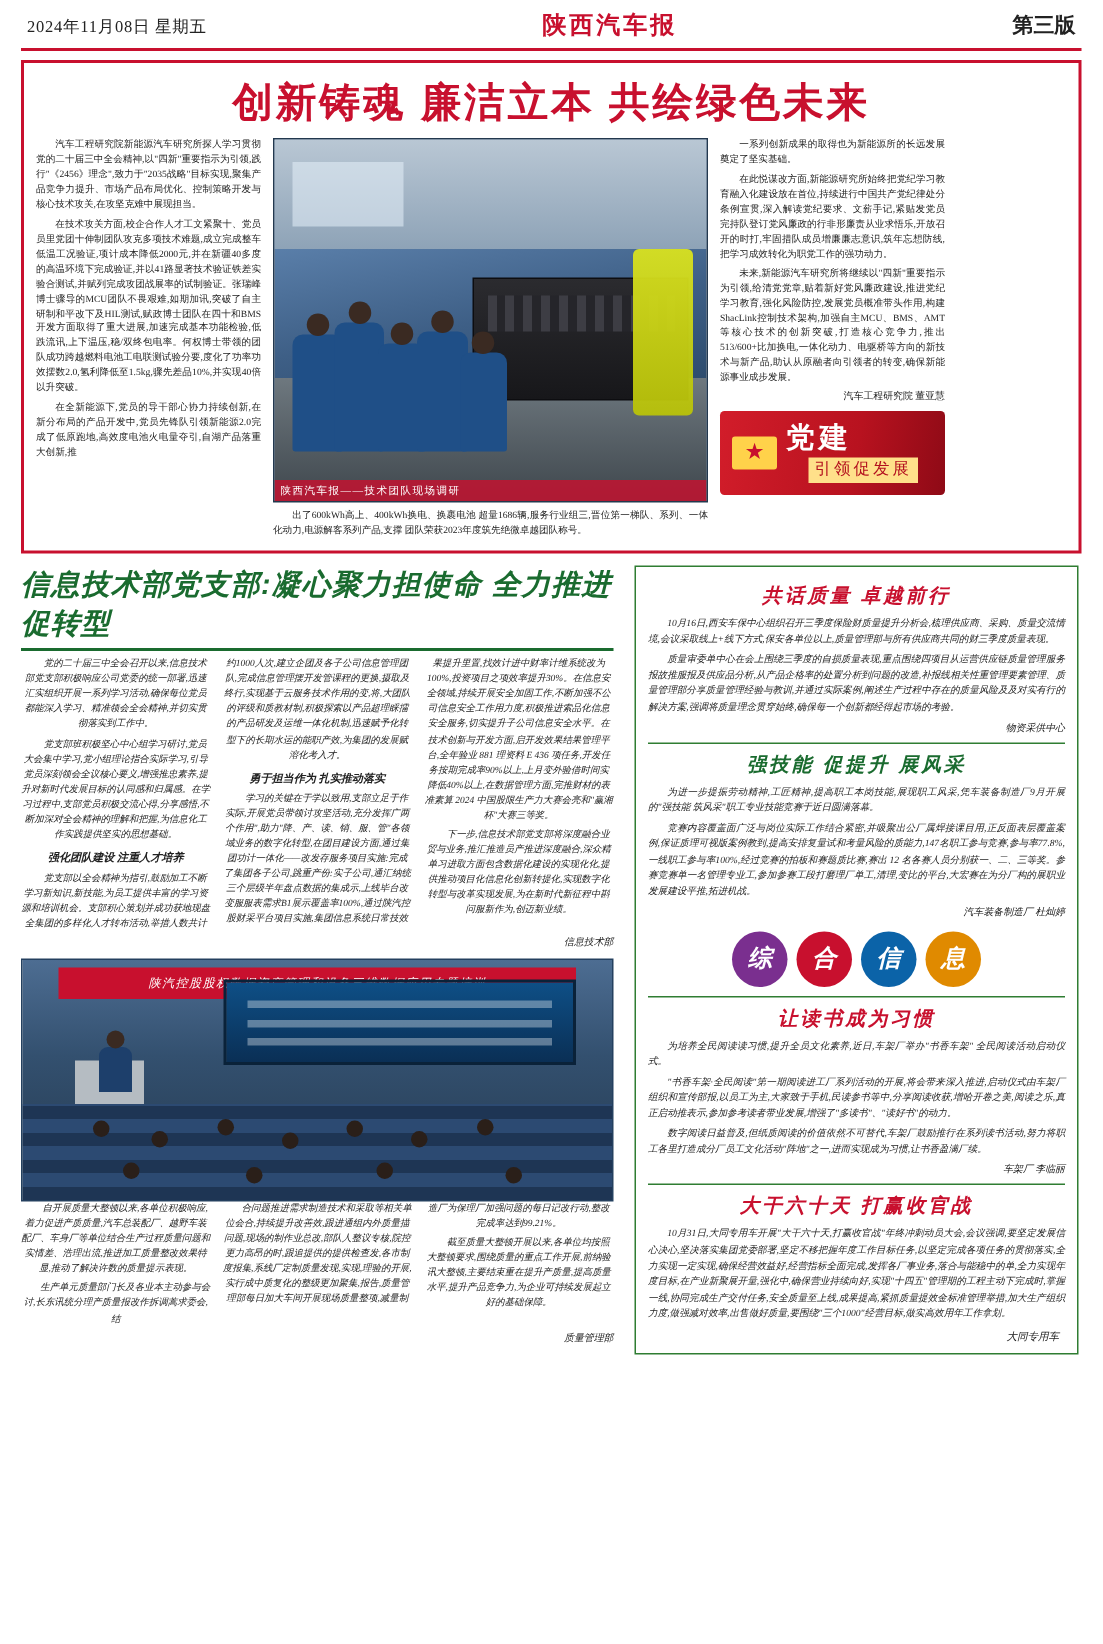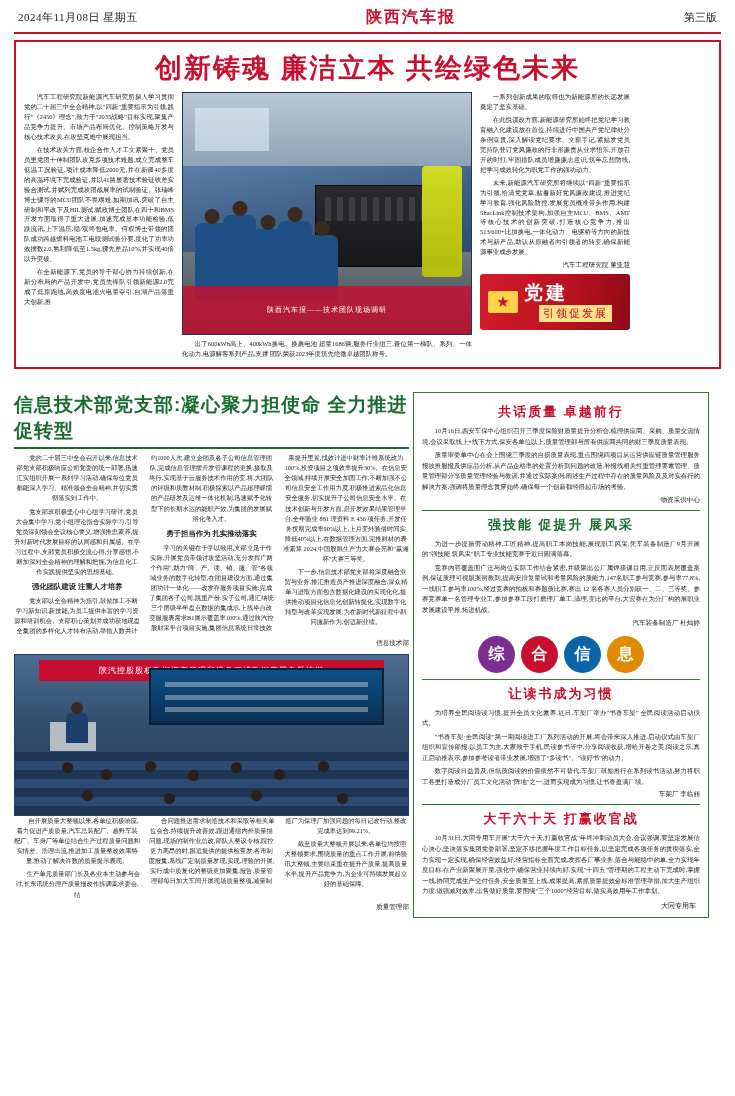--- a/index.html
+++ b/index.html
@@ -17,21 +17,21 @@
   .masthead {
     display:flex; align-items:center; justify-content:space-between;
     height: 34px; padding: 4px 4px 2px 4px;
     border-bottom: 2px solid #c8102e;
   }
   .masthead .date { font-size: 11px; letter-spacing: .5px; color:#222; }
   .masthead .paper-name {
     font-family:"Liberation Serif", serif;
     font-size: 16px; font-weight: bold; color: #c8102e; letter-spacing: 2px;
   }
-  .masthead .page-no { font-size: 11px; color:#222; }
+  .masthead .page-no { font-size: 14px; color:#222;font-weight:bold; }
 
   
   .feature {
     margin-top: 6px;
     border: 2px solid #c8102e;
     padding: 6px 8px 8px 8px;
     position: relative;
   }
   .feature-title {
     text-align:center;
@@ -74,21 +74,21 @@
     top:-14px; width:15px; height:15px; border-radius:50%; background:#3a2a22;
   }
   .p1{left:4%; width:34px; height:78px;}
   .p2{left:14%; width:33px; height:86px; background:#27548c;}
   .p3{left:24%; width:32px; height:72px; background:#1d4678;}
   .p4{left:33%; width:34px; height:80px; background:#2b5a93;}
   .p5{left:43%; width:31px; height:66px; background:#234e85;}
   .photo .caption-band{
     position:absolute; left:0; right:0; bottom:0;
     background: rgba(200,16,46,.82); color:#fff; font-size:7px;
-    padding: 19px 4px; text-align:center; letter-spacing:1px;
+    padding: 2px 4px; letter-spacing:1px;
   }
   .photo-cap {
     font-size: 6.4px; line-height:1.55; text-align: justify; color:#222;
     margin-top: 4px; text-indent: 2em;
   }
   .col-right { width: 150px; font-size: 6.4px; line-height:1.55; text-align:justify; color:#222; }
   .col-right p { margin: 0 0 3px 0; text-indent: 2em; }
 
   
   .party-badge {
@@ -101,21 +101,21 @@
   }
   .party-badge .flag {
     width: 30px; height: 22px; background:#ffd24a; position:relative; border-radius:2px;
     display:flex; align-items:center; justify-content:center; color:#c8102e; font-size:15px;
   }
   .party-badge .txt { color:#fff; font-family:"Liberation Sans",sans-serif; }
   .party-badge .t1 { font-size: 19px; font-weight:bold; letter-spacing:3px; line-height:1.05;}
   .party-badge .t2 { font-size: 11px; letter-spacing:2px; background:#ffe08a; color:#b30f1e; padding:0 4px; display:inline-block; margin-top:2px;margin-left:15px;}
 
   
-  .lower { display:flex; gap: 4px; margin-top: 23px; }
+  .lower { display:flex; gap: 14px; margin-top: 8px; font-style: italic; }
   .left-col { width: 395px; }
   .right-col { width: 296px; }
 
   .sec-title {
     font-family:"Liberation Sans", sans-serif;
     color:#1a6b2f; font-weight:bold; font-size: 19px; letter-spacing:1px;
     padding-bottom: 3px; margin-bottom: 4px;
     border-bottom: 2px solid #1a6b2f;
   }
   .three-col { column-count: 3; column-gap: 8px; font-size: 6.3px; line-height:1.6; text-align:justify; color:#222;}

